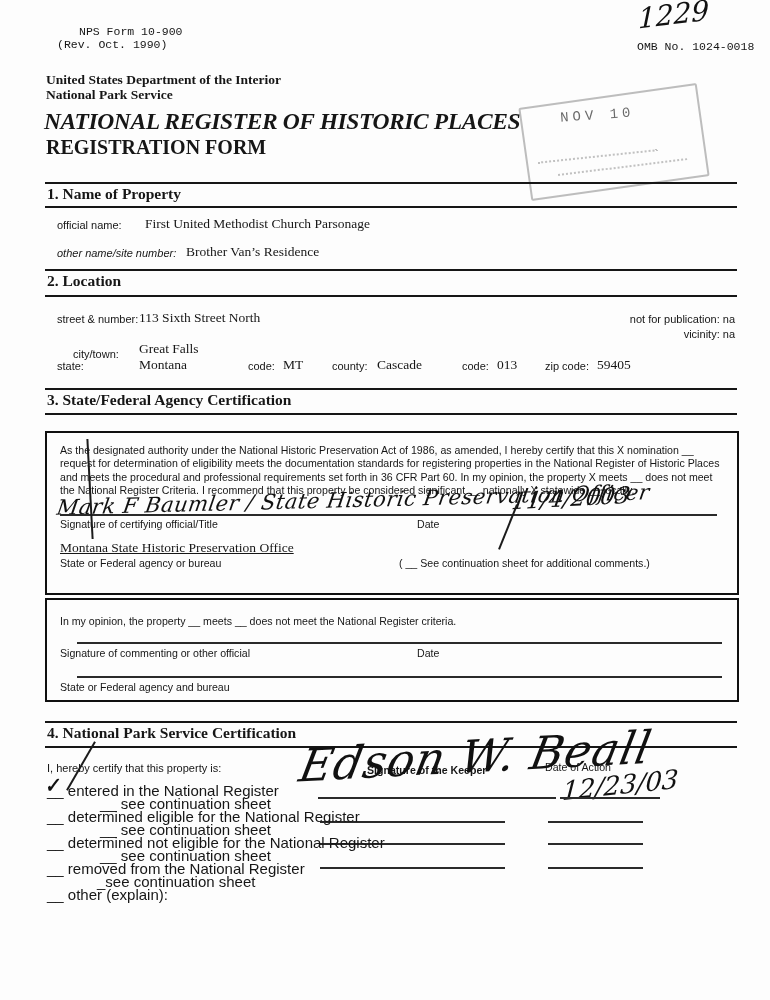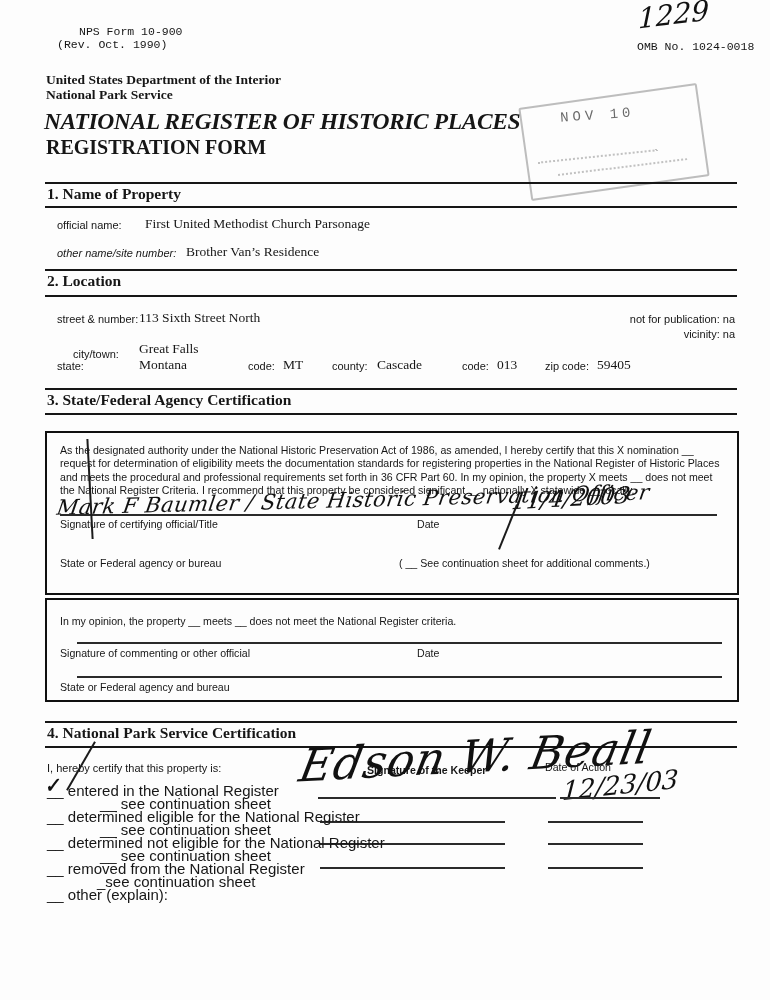--- a/index.html
+++ b/index.html
@@ -96,20 +96,21 @@
   <div class="cert-box" style="top:431px; height:160px;">
     <div class="abs para sans" style="left:13px; top:11px; width:663px;">As the designated authority under the National Historic Preservation Act of 1986, as amended, I hereby certify that this X nomination __ request for determination of eligibility meets the documentation standards for registering properties in the National Register of Historic Places and meets the procedural and professional requirements set forth in 36 CFR Part 60.  In my opinion, the property X meets __ does not meet the National Register Criteria.  I recommend that this property be considered significant __ nationally X statewide __ locally.</div>
 
     <div class="abs hand" style="left:10px; top:55px; font-size:21px; transform:rotate(-1.5deg) skewX(-10deg); letter-spacing:0.5px;">Mark F Baumler / State Historic Preservation Officer</div>
     <div class="abs hand" style="left:465px; top:52px; font-size:23px; transform:rotate(-3deg) skewX(-12deg);">11/4/2003</div>
 
     <div class="thin-line" style="left:13px; top:81px; width:657px;"></div>
     <div class="abs small-label" style="left:13px; top:85px;">Signature of certifying official/Title</div>
     <div class="abs small-label" style="left:370px; top:85px;">Date</div>
 
+    <div class="abs value" style="left:13px; top:107px; text-decoration:underline;">Montana State Historic Preservation Office</div>
     <div class="abs small-label" style="left:13px; top:124px;">State or Federal agency or bureau</div>
     <div class="abs small-label" style="left:352px; top:124px;">( __ See continuation sheet for additional comments.)</div>
 
     <div class="pen" style="left:42px; top:6px; width:2px; height:100px; transform:rotate(-3deg);"></div>
     <div class="pen" style="left:460px; top:70px; width:2px; height:48px; transform:rotate(22deg);"></div>
   </div>
 
   <div class="cert-box" style="top:598px; height:100px;">
     <div class="abs small-label" style="left:13px; top:15px;">In my opinion, the property __ meets  __ does not meet the National Register criteria.</div>
     <div class="thin-line" style="left:30px; top:42px; width:645px;"></div>

